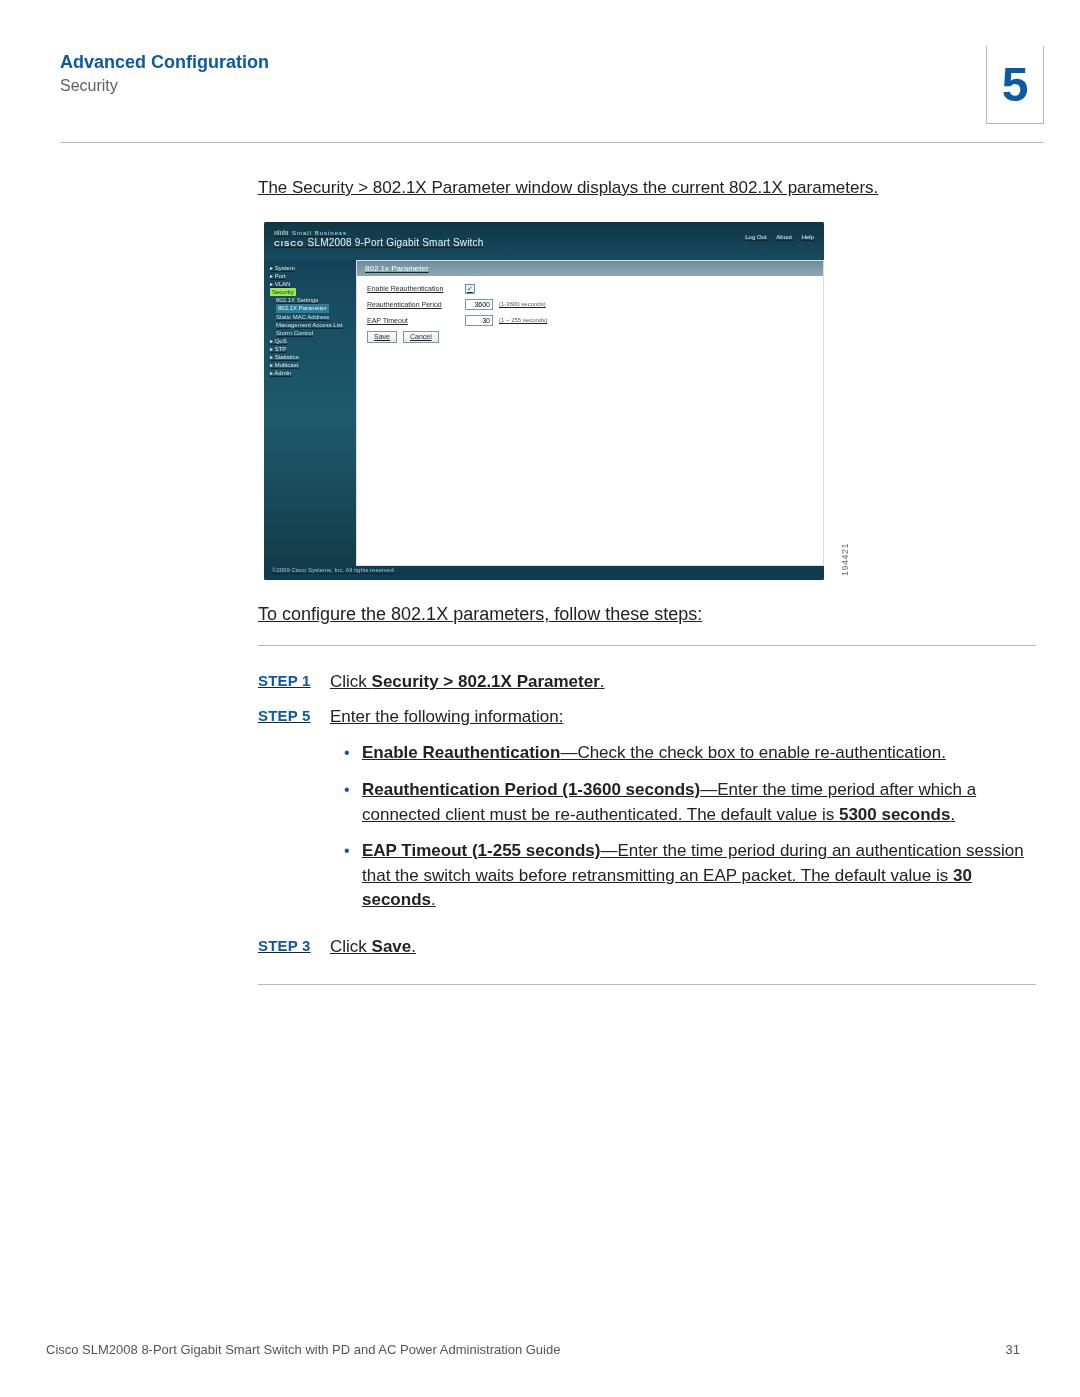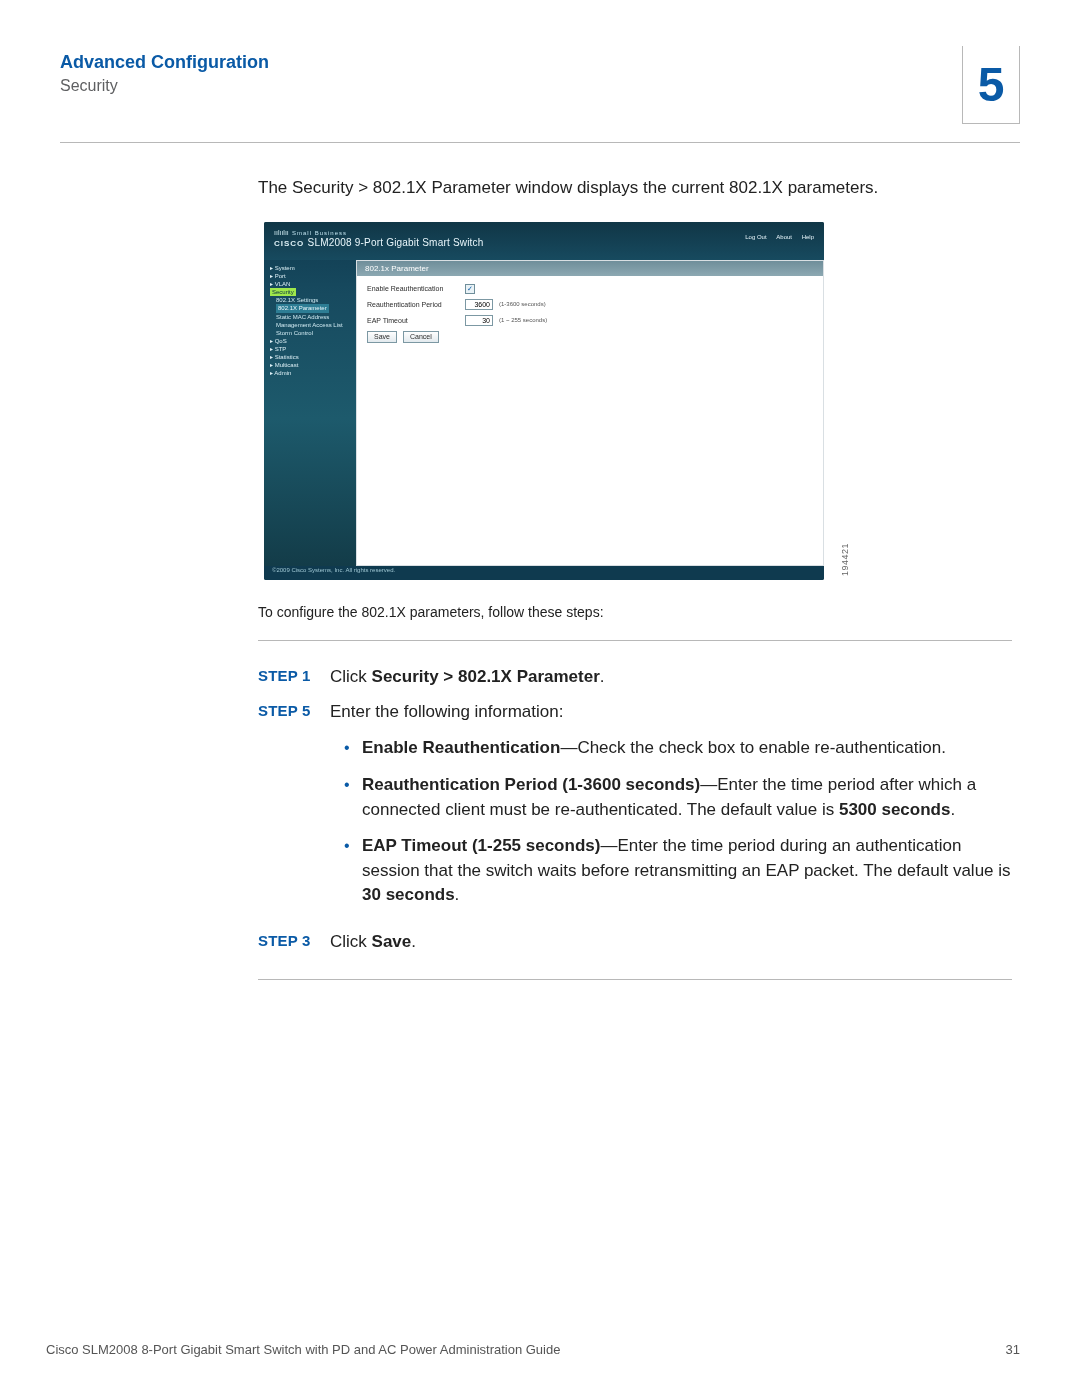--- a/index.html
+++ b/index.html
@@ -1,25 +1,25 @@
 <!DOCTYPE html>
 <html><head>
 <meta charset="utf-8">
 <style>
   * { box-sizing: border-box; margin: 0; padding: 0; }
   html, body { width: 1080px; height: 1397px; background: #fff; font-family: Arial, Helvetica, sans-serif; color: #222; }
-  .page { position: relative; width: 1080px; height: 1397px; padding: 52px 60px 40px 60px; }
+  .page { position: relative; width: 1080px; height: 1397px; padding: 52px 36px 40px 60px; }
   .header { display: flex; justify-content: space-between; align-items: flex-start; }
   .hdr-left { }
   .hdr-title { color: #0a5aa6; font-weight: bold; font-size: 18px; }
   .hdr-sub { color: #5f6062; font-size: 16px; margin-top: 4px; }
   .chapbox { width: 58px; height: 78px; border: 1px solid #b8b8b8; border-top: none; display: flex; align-items: center; justify-content: center; margin-top: -6px; }
   .chapnum { color: #0a5aa6; font-size: 48px; font-weight: bold; }
   .hr-top { border: none; border-top: 1px solid #b8b8b8; margin-top: 18px; }
-  .content { margin-left: 198px; margin-right: 8px; }
+  .content { margin-left: 198px; margin-right: 8px; text-decoration: underline; }
   .intro { font-size: 17px; margin-top: 34px; margin-bottom: 22px; line-height: 1.35; }
   
   .shot-wrap { position: relative; width: 572px; margin-left: 6px; margin-bottom: 24px; }
   .shot { width: 560px; height: 358px; background: linear-gradient(180deg,#0f3a4f 0%, #174a5f 20%, #1d5a6c 55%, #123945 100%); border-radius: 2px; overflow: hidden; font-family: Tahoma, Arial, sans-serif; }
   .shot-top { height: 38px; background: linear-gradient(180deg,#103646,#174a5f); padding: 6px 10px 0 10px; display: flex; justify-content: space-between; color: #dceff5; }
   .cisco-logo { font-size: 8px; letter-spacing: 1px; }
   .cisco-logo .bars { letter-spacing: 0px; font-size: 7px; color: #cfe9f1; }
   .cisco-logo .small { font-size: 6px; color: #bfe2ee; }
   .cisco-logo .prod { font-size: 10px; letter-spacing: 0.2px; color: #e8f6fb; }
   .shot-links { font-size: 6px; color: #e8f6fb; padding-top: 6px; }
@@ -36,21 +36,21 @@
   .frow { display: flex; align-items: center; gap: 6px; margin-bottom: 5px; }
   .flabel { width: 92px; }
   .fchk { width: 10px; height: 10px; border: 1px solid #6f8e9a; display: inline-flex; align-items: center; justify-content: center; font-size: 7px; color: #0a5aa6; background:#e9f2f6;}
   .finput { border: 1px solid #7c98a3; background: #fff; font-size: 7px; padding: 0 2px; height: 11px; text-align: right; }
   .fhint { color: #555; font-size: 6px; }
   .fbtns { margin-top: 4px; display: flex; gap: 6px; }
   .fbtn { font-size: 7px; border: 1px solid #7c98a3; background: linear-gradient(180deg,#fefefe,#e3eaee); padding: 0 6px; height: 12px; line-height: 10px; cursor: pointer; }
   .shot-footer { height: 14px; background: #0f3a4f; color: #9ec6d2; font-size: 6px; padding: 1px 8px; }
   .side-code { position: absolute; right: -14px; bottom: 4px; font-size: 9px; color: #666; writing-mode: vertical-rl; transform: rotate(180deg); letter-spacing: 0.5px; }
   
-  .lead { font-size: 14px; margin: 18px 0 20px 0; }
+  .lead { font-size: 18px; margin: 18px 0 20px 0; }
   .steps { border-top: 1px solid #b8b8b8; border-bottom: 1px solid #b8b8b8; padding: 14px 0 14px 0; }
   .step { display: flex; margin: 10px 0; font-size: 17px; line-height: 1.45; }
   .step-label { width: 72px; flex: 0 0 72px; color: #0a5aa6; font-weight: bold; font-size: 15px; letter-spacing: 0.2px; }
   .step-body { flex: 1; }
   .step-body b { font-weight: bold; }
   ul.bullets { list-style: none; margin: 10px 0 0 0; }
   ul.bullets > li { position: relative; padding-left: 32px; margin: 12px 0; }
   ul.bullets > li::before { content: "•"; position: absolute; left: 14px; top: 0; color: #0a5aa6; font-size: 16px; }
   
   .footer { position: absolute; left: 46px; right: 60px; bottom: 40px; display: flex; justify-content: space-between; font-size: 13px; color: #555; }

